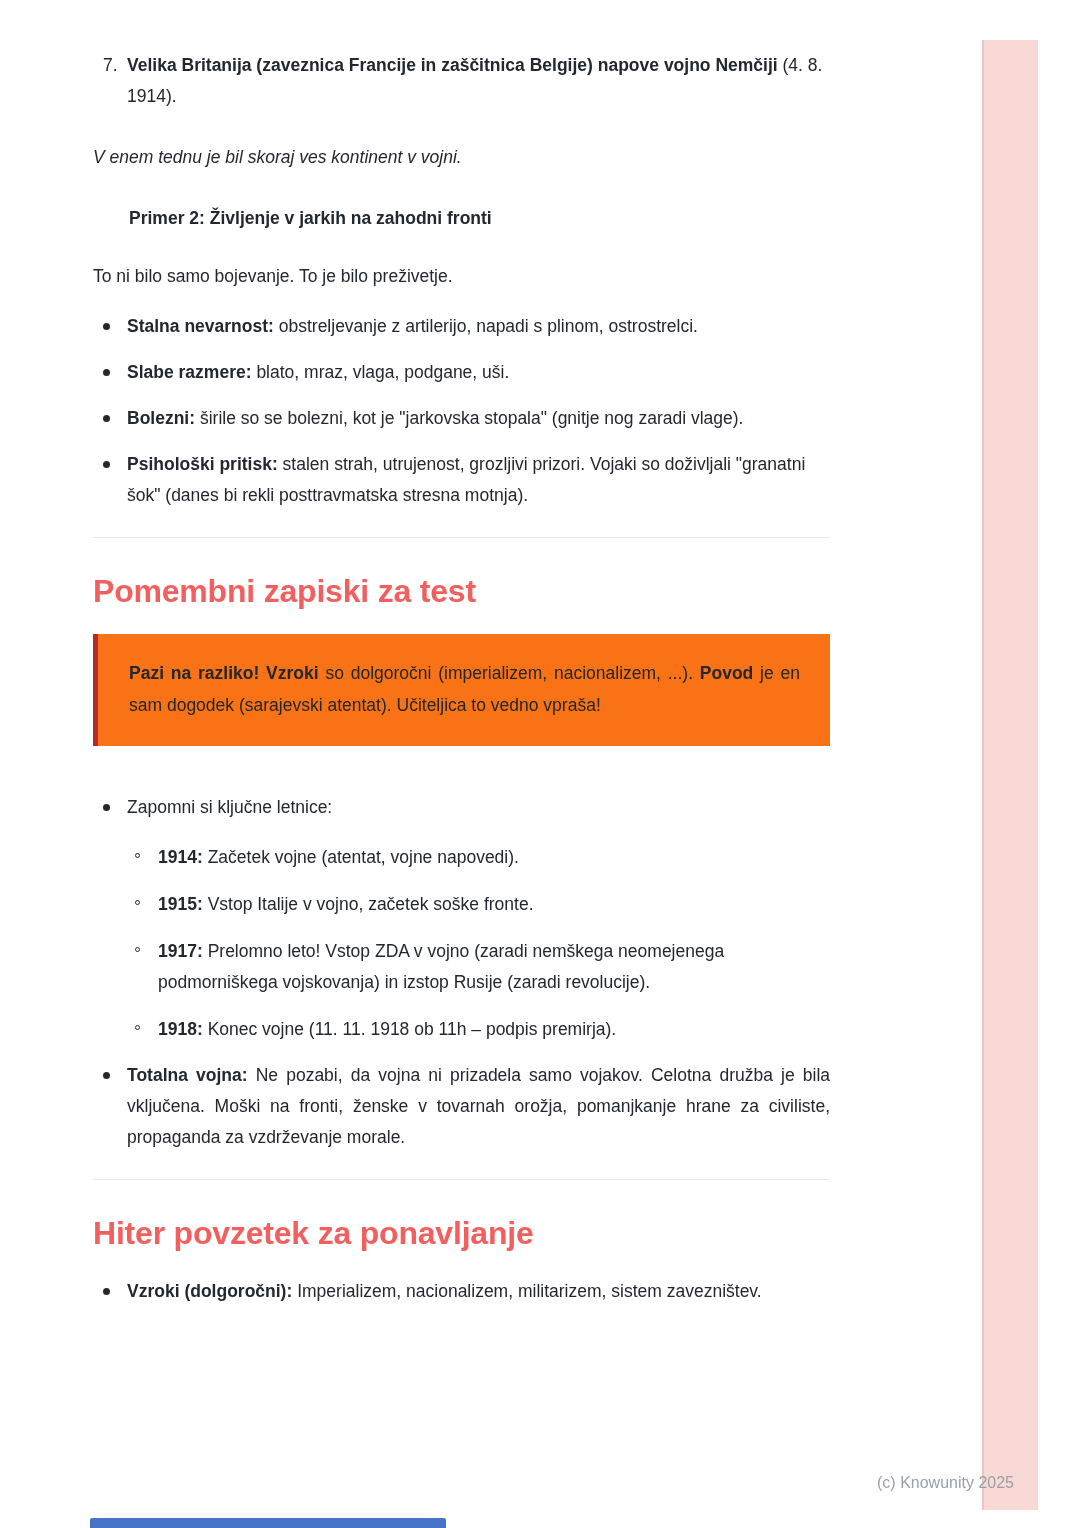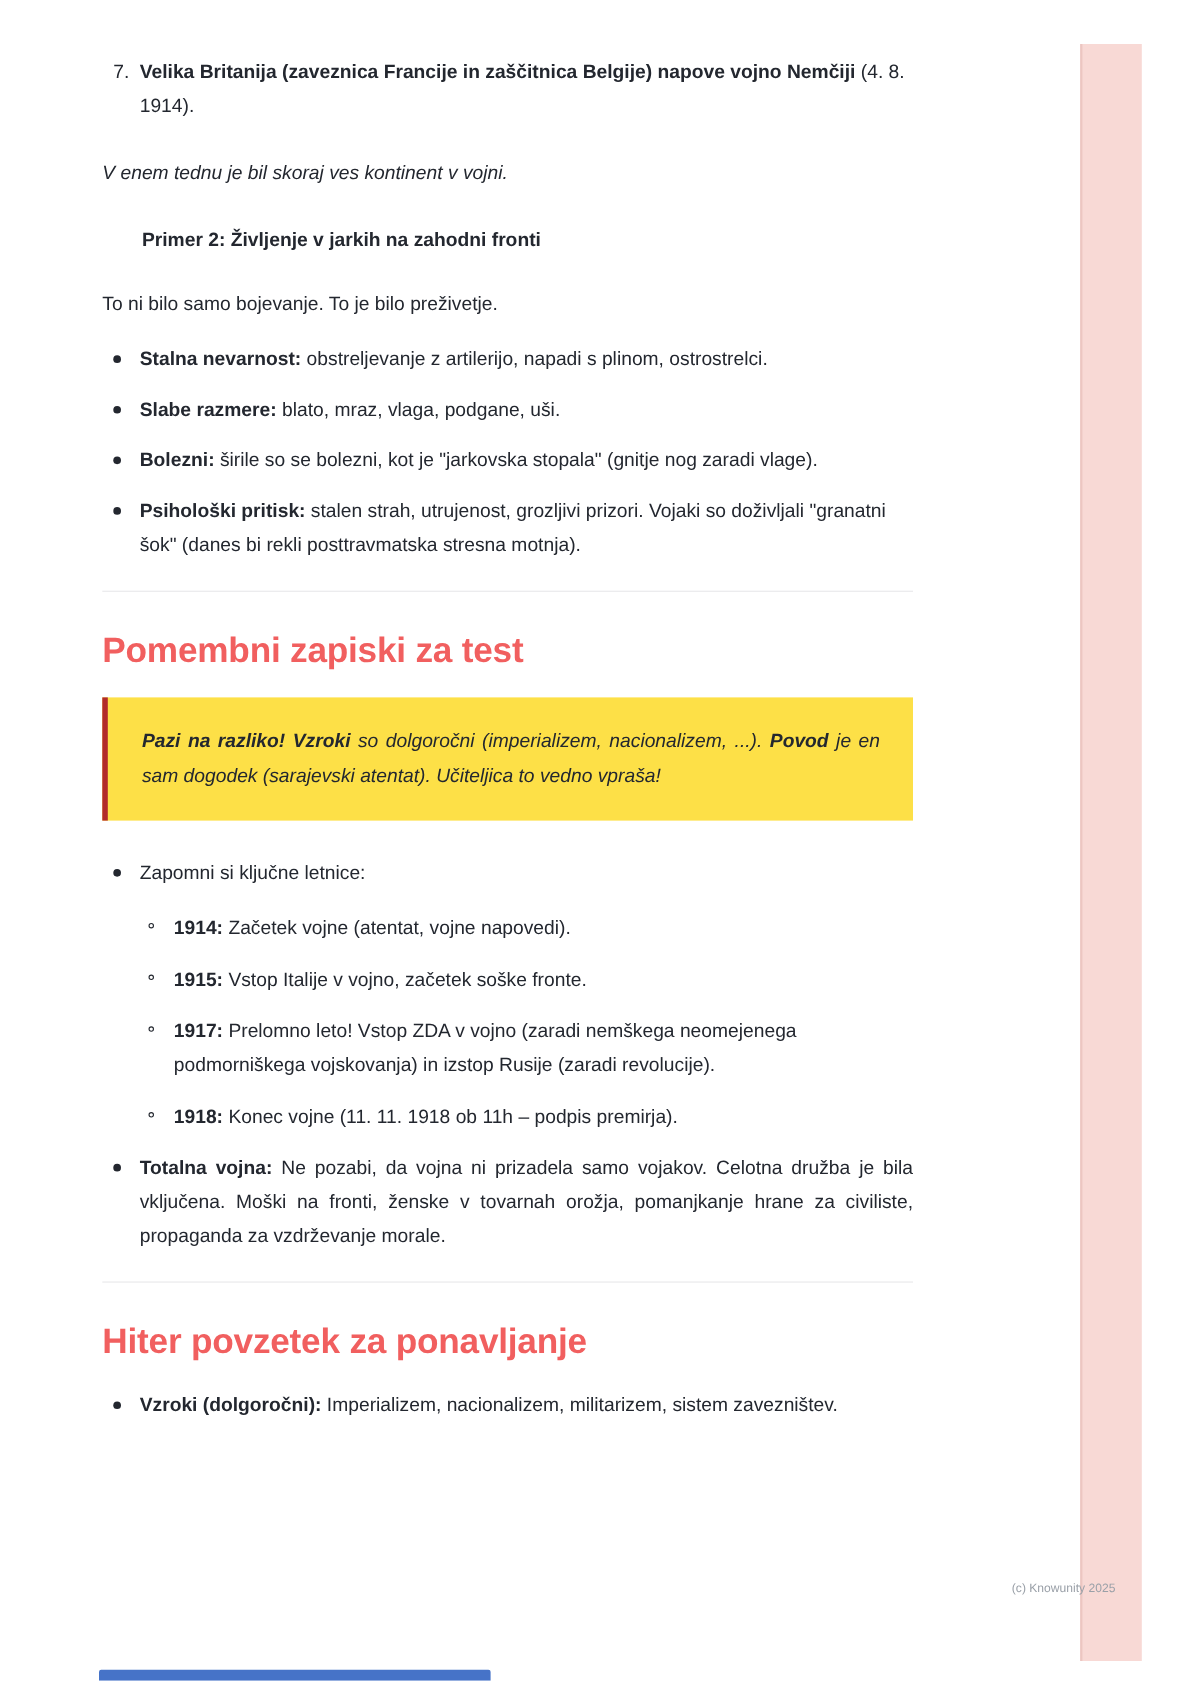--- a/index.html
+++ b/index.html
@@ -13,22 +13,22 @@
 
   .side-bar {
     position:absolute; top:40px; right:42px; width:56px; height:1470px;
     background:#f8d9d5; border-left:2px solid #ecc6c1;
   }
   .bottom-bar {
     position:absolute; left:90px; bottom:0; width:356px; height:10px;
     background:#4673c8; border-radius:2px 2px 0 0;
   }
   .footer-credit {
-    position:absolute; top:1438px; right:66px; z-index:2;
-    font-size:11px; color:#9aa0a8;
+    position:absolute; top:1474px; right:66px; z-index:2;
+    font-size:16px; color:#9aa0a8;
   }
 
   .content {
     position:absolute; left:93px; top:50px; width:737px;
     font-size:17.5px; line-height:31px; z-index:1;
   }
   strong { font-weight:700; }
 
   .numbered-item { display:flex; margin-bottom:30px; }
   .num { flex:0 0 34px; padding-left:10px; }
@@ -55,23 +55,23 @@
   }
 
   .divider { border:none; border-top:1px solid #e8e8ea; margin:26px 0 36px 0; }
 
   .section-title {
     font-size:32px; line-height:34px; font-weight:700;
     color:#f15f5f; margin-bottom:26px; letter-spacing:-0.2px;
   }
 
   .callout {
-    background:#fde047; border-left:5px solid #b22b2b;
-    padding:23px 30px 25px 31px; margin-bottom:32px;
-    text-align:justify; line-height:32px;font-style:italic;
+    background:#f97316; border-left:5px solid #b22b2b;
+    padding:23px 30px 25px 31px; margin-bottom:46px;
+    text-align:justify; line-height:32px;
   }
   .justify { text-align:justify; }
 </style>
 </head>
 <body>
 
 <div class="page">
 
   <div class="side-bar"></div>
   <div class="bottom-bar"></div>

